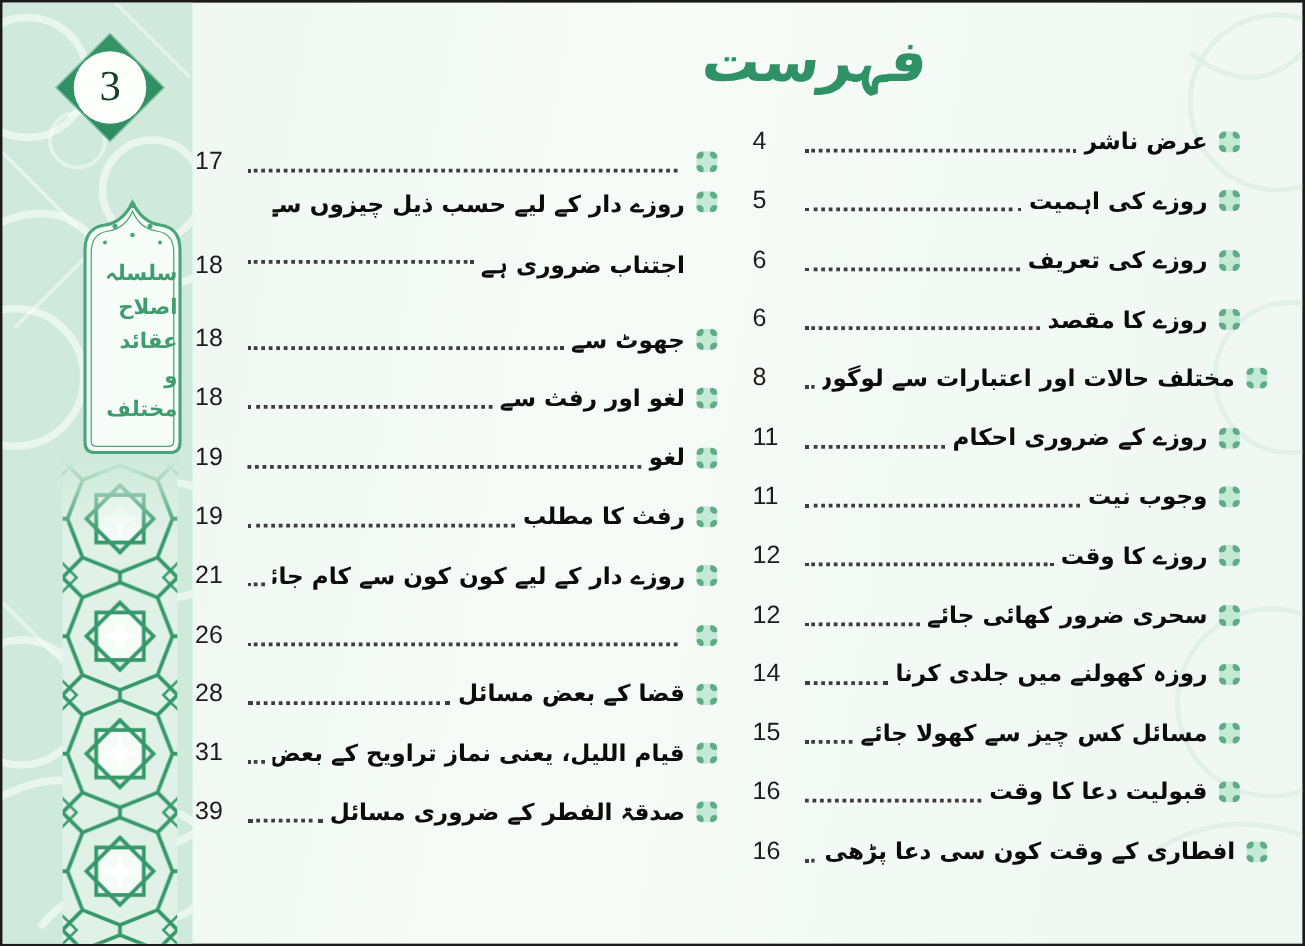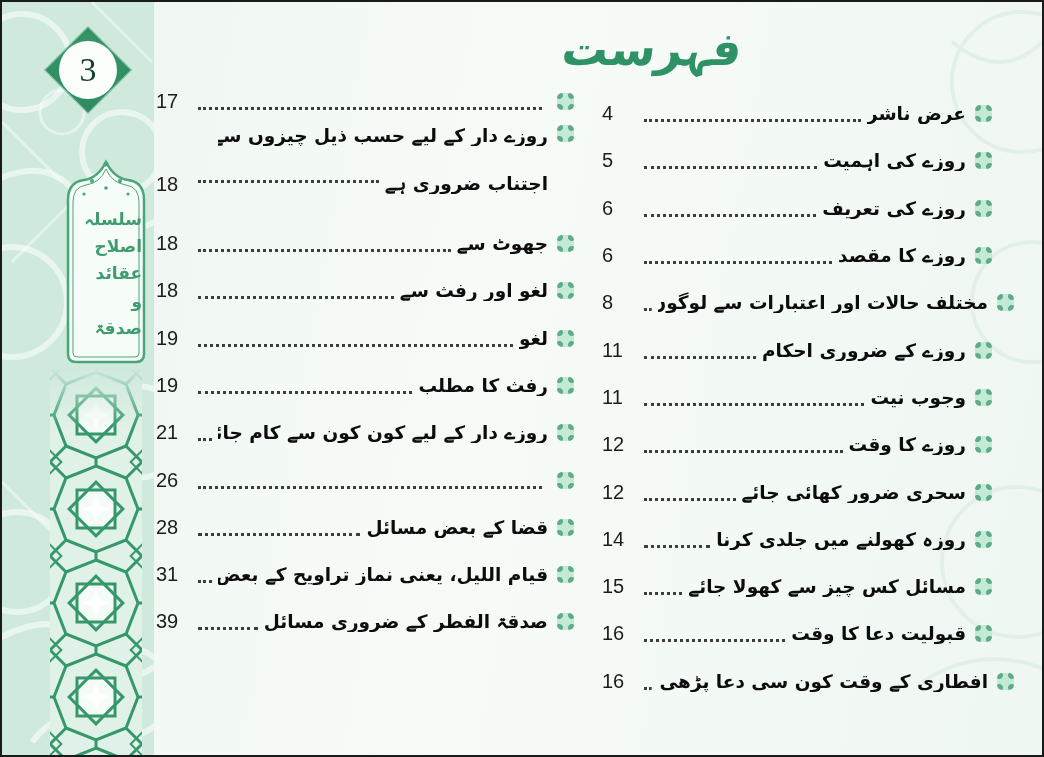--- a/index.html
+++ b/index.html
@@ -27,21 +27,21 @@
   .panel{position:absolute;left:58px;top:152px;width:92px;height:214px;}
   .panel svg{position:absolute;left:0;top:0;}
   .panel-text{position:absolute;left:10px;top:52px;width:72px;text-align:right;
     direction:rtl;color:#3f9c6e;font-weight:700;font-size:17px;line-height:1.6;}
   
   .title{position:absolute;left:520px;top:20px;width:260px;text-align:center;
     font-weight:700;font-size:46px;color:#2f9267;transform:skewX(-7deg);direction:rtl;}
   
   .col{position:absolute;}
   .col-right{left:600px;top:88px;width:390px;}
-  .col-left{left:154px;top:76px;width:418px;}
+  .col-left{left:154px;top:104px;width:418px;}
   .toc-row{display:flex;align-items:center;height:47.3px;}
   .toc-row.tall{display:block;height:94.6px;}
   .tall .line{display:flex;align-items:flex-start;height:47.3px;}
   .tall .l1{justify-content:flex-end;}
   .tall .l2{padding-right:26px;}
   .num{flex:0 0 auto;min-width:36px;font-family:"Liberation Sans",sans-serif;
     font-size:20px;color:#1c1c1c;text-align:left;}
   .leader{flex:1 1 auto;min-width:8px;border-bottom:3px dotted #3d3d3d;
     margin:0 6px;transform:translateY(7px);}
   .utext{flex:0 0 auto;font-weight:700;font-size:18.5px;color:#0c0c0c;
@@ -128,21 +128,21 @@
         <circle cx="24" cy="40" r="1.6"></circle>
           <circle cx="68" cy="40" r="1.6"></circle>
           <circle cx="46" cy="34" r="1.8"></circle>
       </g>
     </svg>
     <div class="panel-text">
       <div>سلسلہ</div>
       <div>اصلاح</div>
       <div>عقائد</div>
       <div>و</div>
-      <div>صدقۃ</div>
+      <div>مختلف</div>
     </div>
   </div>
 
   <svg class="watermark" width="320" height="757">
     <g fill="none" stroke="#d9ece1" stroke-width="4" opacity="0.6">
       <circle cx="300" cy="80" r="70"></circle>
         <circle cx="310" cy="300" r="60"></circle>
       <circle cx="295" cy="560" r="75"></circle>
         <path d="M200 680 q60 -40 130 -10"></path>
       <path d="M230 40 q50 40 90 0"></path>

